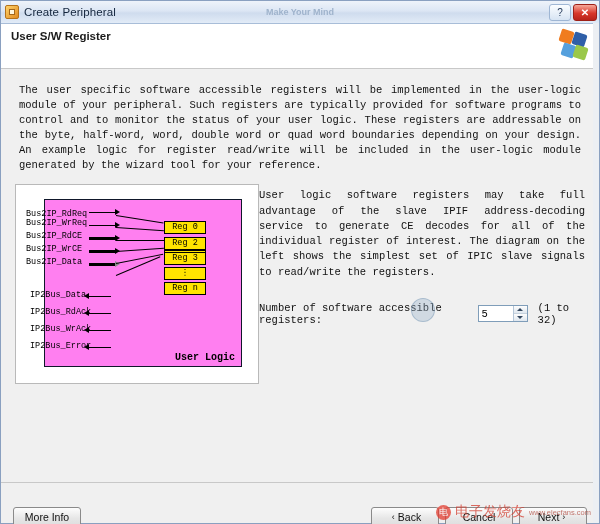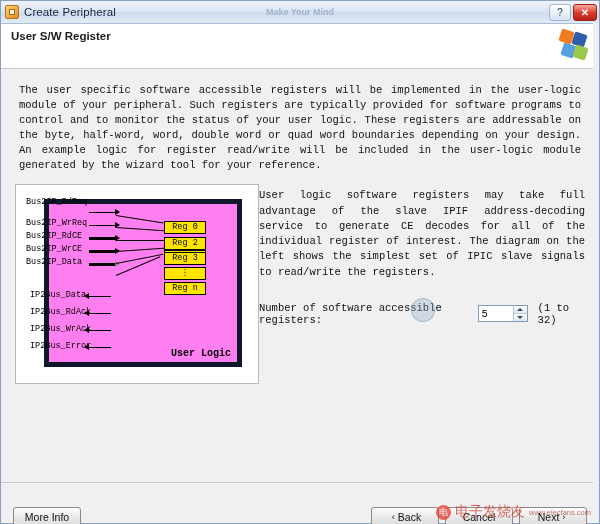--- a/index.html
+++ b/index.html
@@ -165,21 +165,21 @@
     border: 1px solid #b9b9b9;
     box-sizing: border-box;
     position: relative;
     flex: none;
   }
   .ulogic-box {
     position: absolute;
     left: 28px; top: 14px;
     width: 198px; height: 168px;
     background: #ff7ff0;
-    border: 5px solid #0f172a;
+    border: 1px solid #0f172a;
     box-sizing: border-box;
   }
   .ulogic-label {
     position: absolute;
     right: 6px; bottom: 3px;
     font-family: "Liberation Mono", monospace;
     font-size: 10px;
     font-weight: bold;
     color: #000;
   }
@@ -397,21 +397,21 @@
 
     <div class="intro">The user specific software accessible registers will be implemented in the user-logic module of your peripheral. Such registers are typically provided for software programs to control and to monitor the status of your user logic. These registers are addressable on the byte, half-word, word, double word or quad word boundaries depending on your design. An example logic for register read/write will be included in the user-logic module generated by the wizard tool for your reference.</div>
 
     <div class="columns">
 
       <div class="diagram-panel">
         <div class="ulogic-box">
           <div class="ulogic-label">User Logic</div>
         </div>
 
-        <div class="sig" style="left:10px; top:12px;text-align:right;">Bus2IP_RdReq</div>
+        <div class="sig" style="left:10px; top:24px;text-align:right;">Bus2IP_RdReq</div>
         <div class="sig" style="left:10px; top:33px;">Bus2IP_WrReq</div>
         <div class="sig" style="left:10px; top:46px;">Bus2IP_RdCE</div>
         <div class="sig" style="left:10px; top:59px;">Bus2IP_WrCE</div>
         <div class="sig" style="left:10px; top:72px;">Bus2IP_Data</div>
 
         <div class="sig" style="left:14px; top:105px;">IP2Bus_Data</div>
         <div class="sig" style="left:14px; top:122px;">IP2Bus_RdAck</div>
         <div class="sig" style="left:14px; top:139px;">IP2Bus_WrAck</div>
         <div class="sig" style="left:14px; top:156px;">IP2Bus_Error</div>
 

